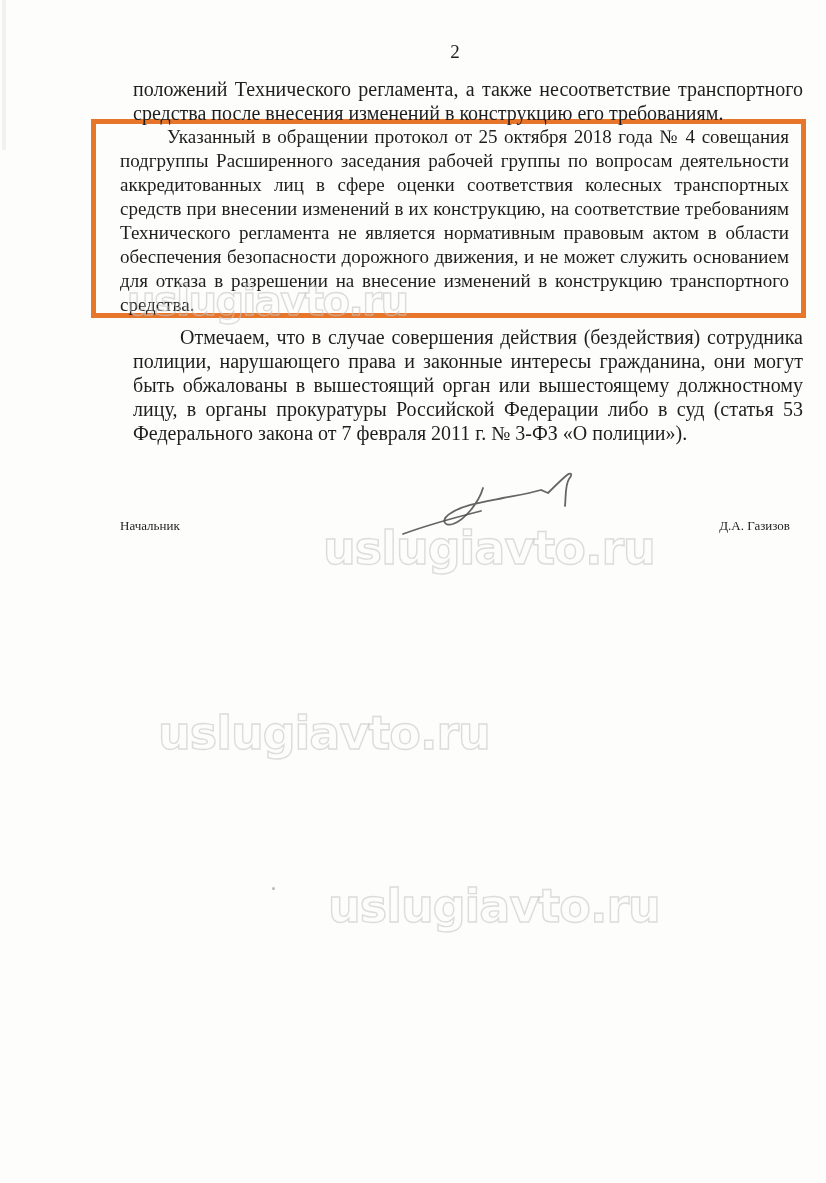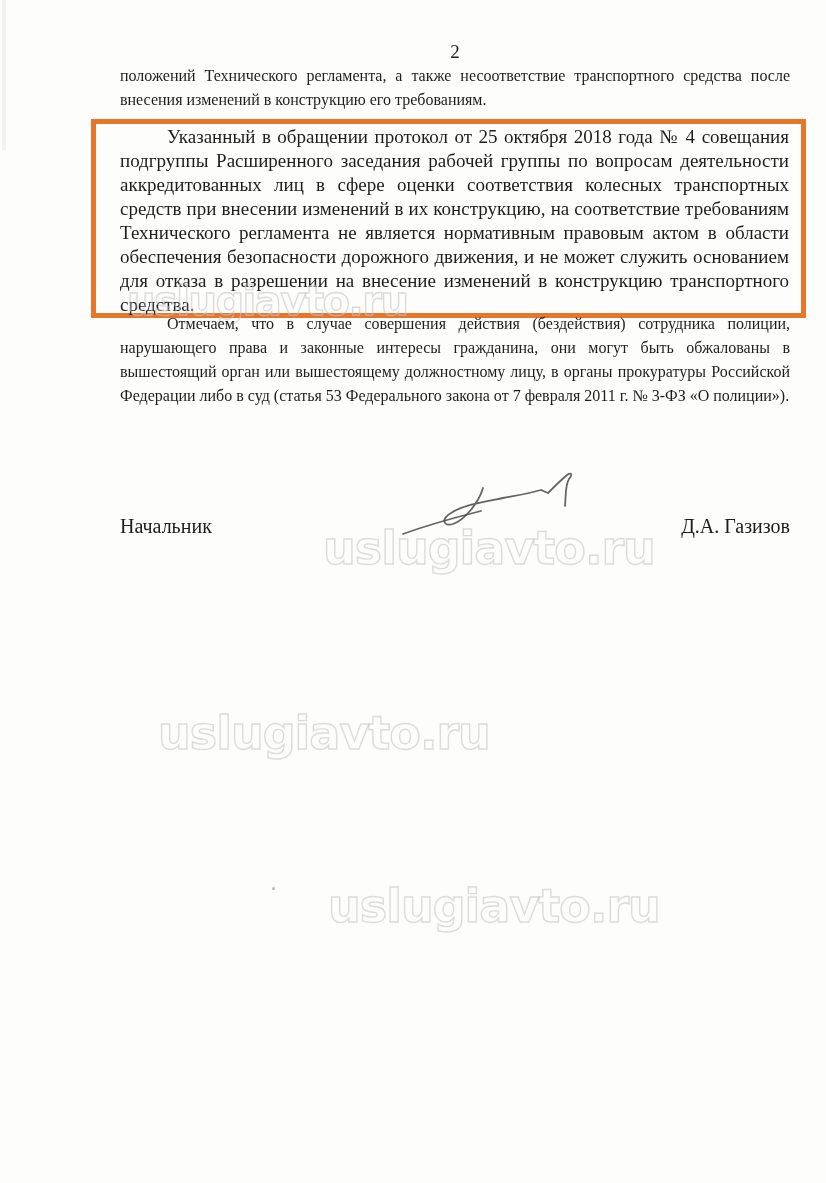--- a/index.html
+++ b/index.html
@@ -18,22 +18,22 @@
     background: #f1f1f1;
   }
 
   .pagenum {
     position: absolute; left: 120px; top: 40px; width: 670px;
     text-align: center; font-size: 19px; line-height: 24px;
     z-index: 10;
   }
 
   .para {
-    position: absolute; margin: 0;
-    font-size: 16px; line-height: 24px;
+    position: absolute; margin: 13px;
+    font-size: 20px; line-height: 24px;
     text-align: justify;
     z-index: 10;
   }
   .p1 { left: 120px; top: 64px; width: 670px; }
 
   .highlight-box {
     position: absolute; left: 91px; top: 119px;
     width: 715px; height: 199px;
     box-sizing: border-box;
     border: 5px solid #e7762b;
@@ -44,21 +44,21 @@
     padding: 1px 12px 0 24px;
     font-size: 19px; line-height: 24px;
     text-align: justify; text-indent: 47px;
     z-index: 10;
   }
   .p3 { left: 120px; top: 312px; width: 670px; text-indent: 47px; }
 
   .sigrow {
     position: absolute; left: 120px; top: 514px; width: 670px;
     display: flex; justify-content: space-between; align-items: baseline;
-    font-size: 20px; line-height: 24px;
+    font-size: 13px; line-height: 24px;
     z-index: 10;
   }
 
   .signature {
     position: absolute; left: 395px; top: 458px;
     width: 200px; height: 85px;
     z-index: 10;
   }
   .signature path {
     fill: none; stroke: #4a4a4a; stroke-width: 1.8;

